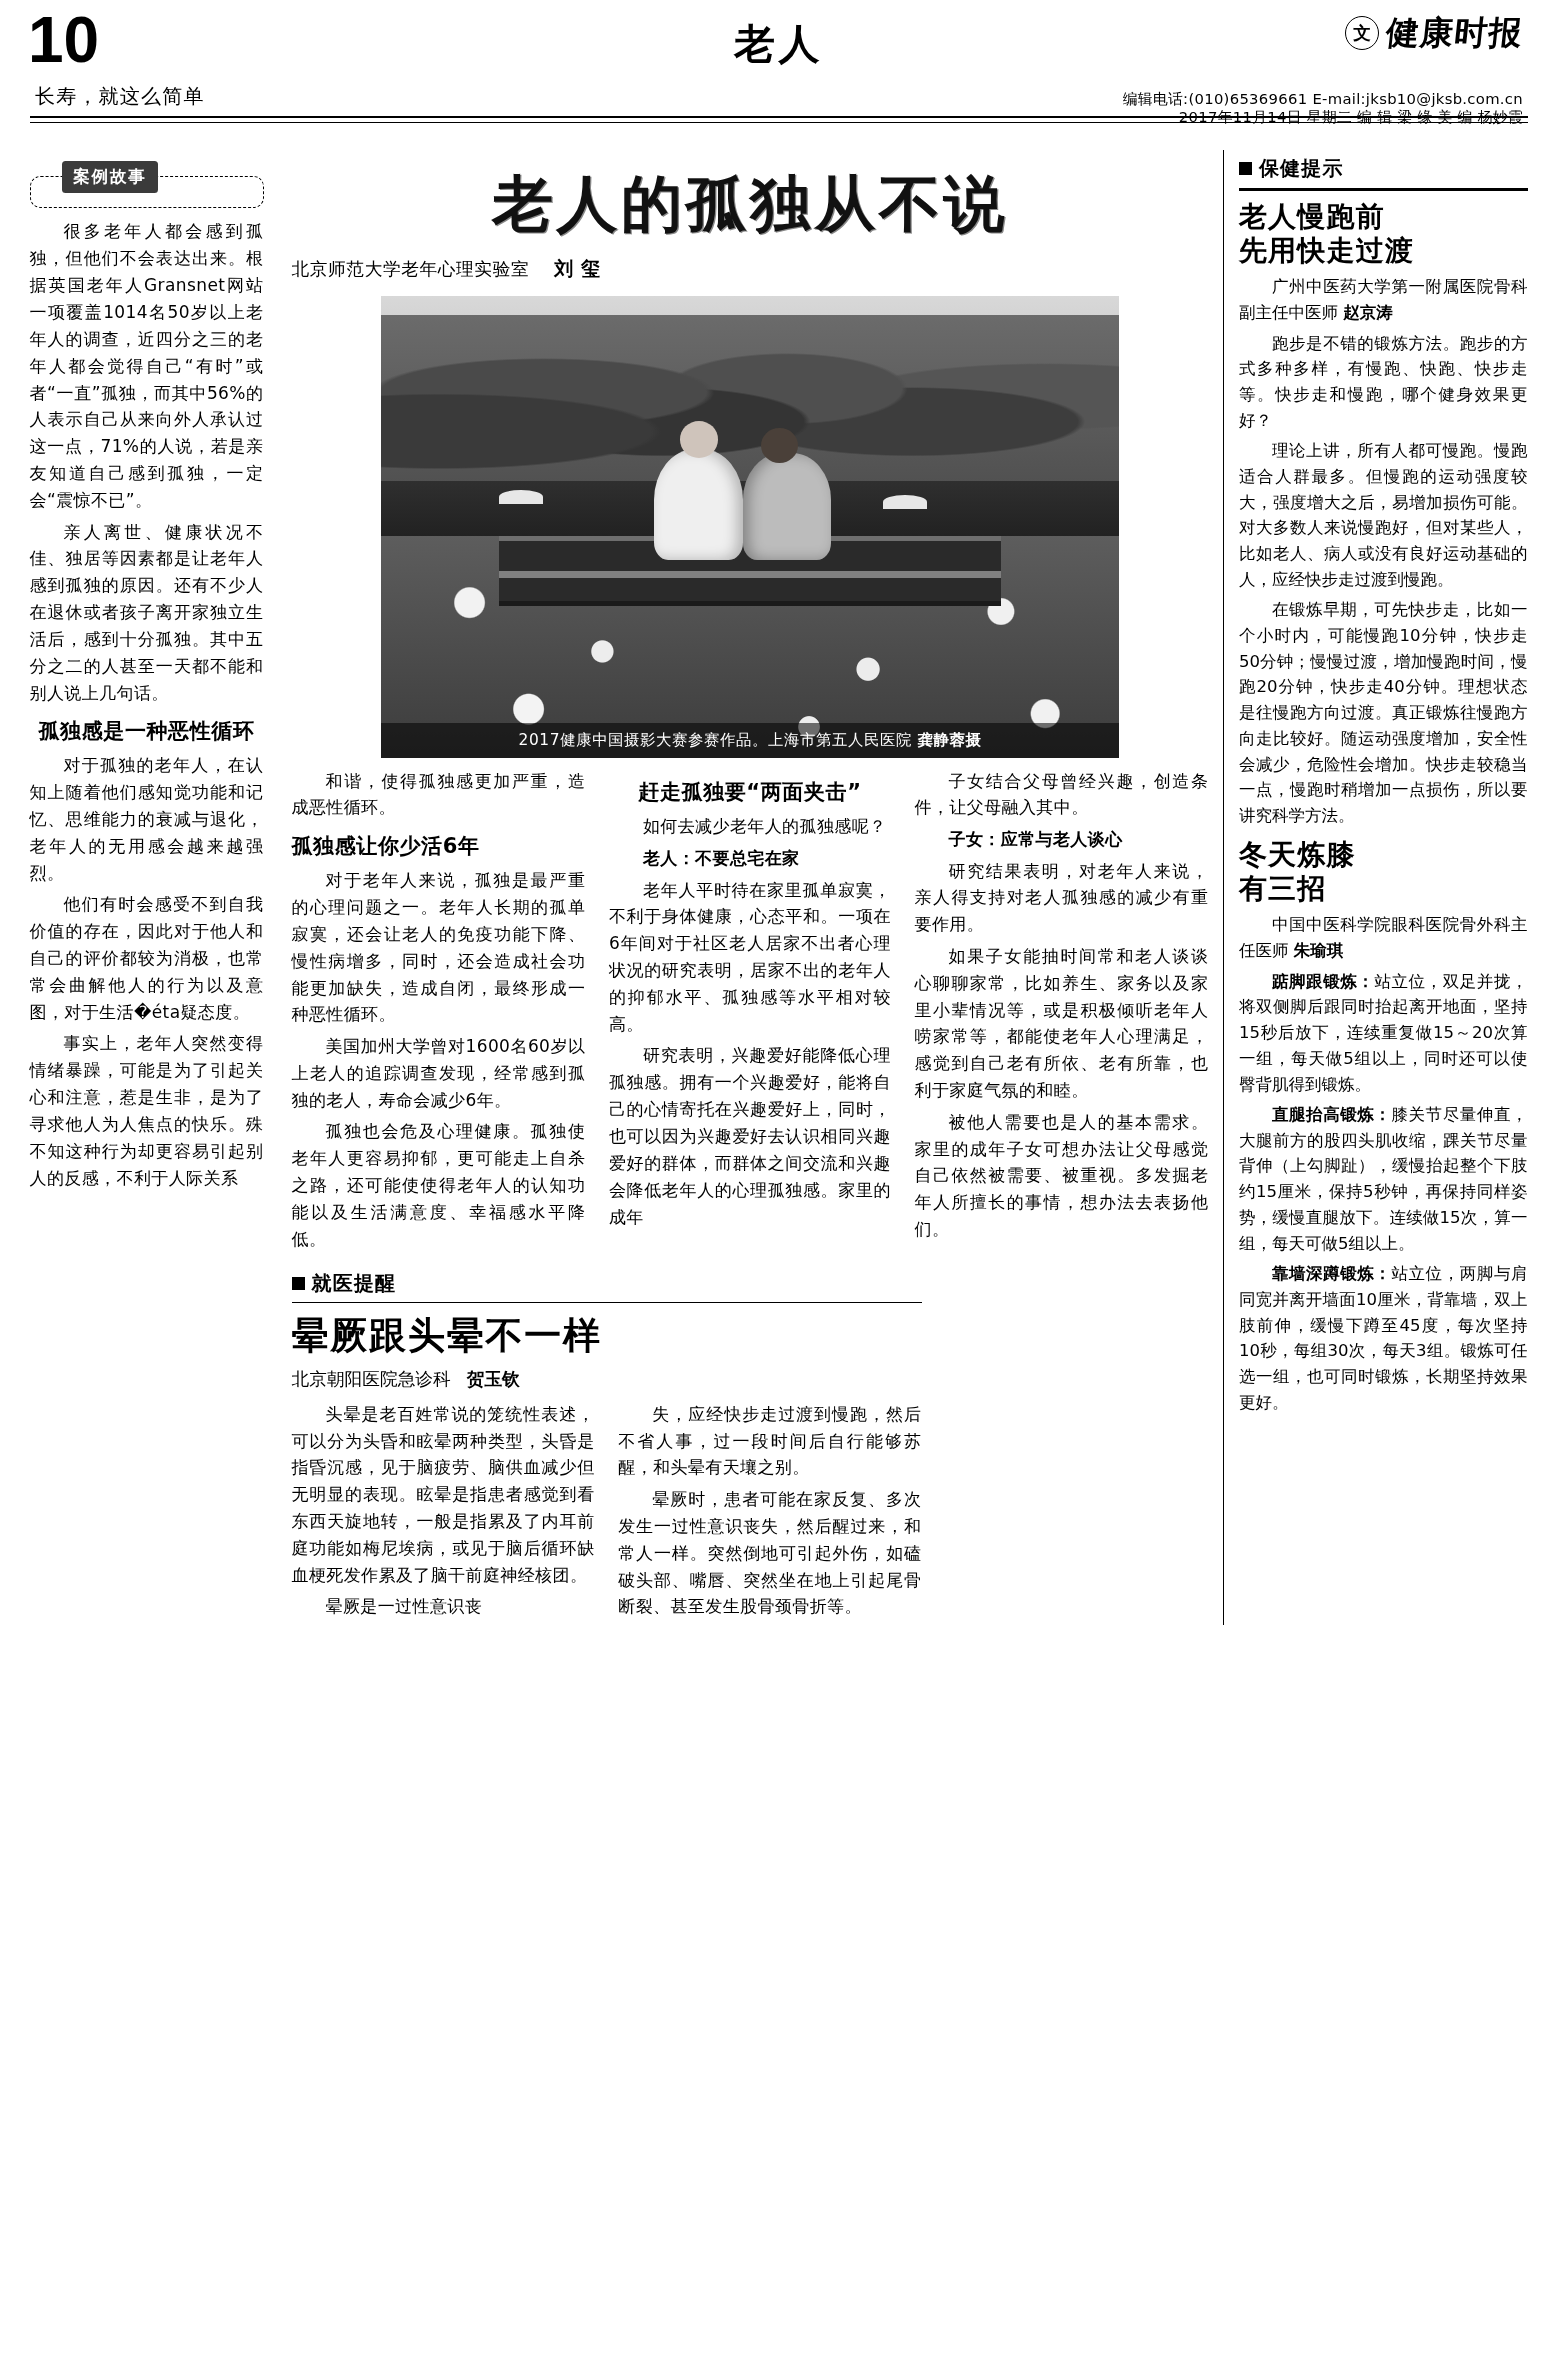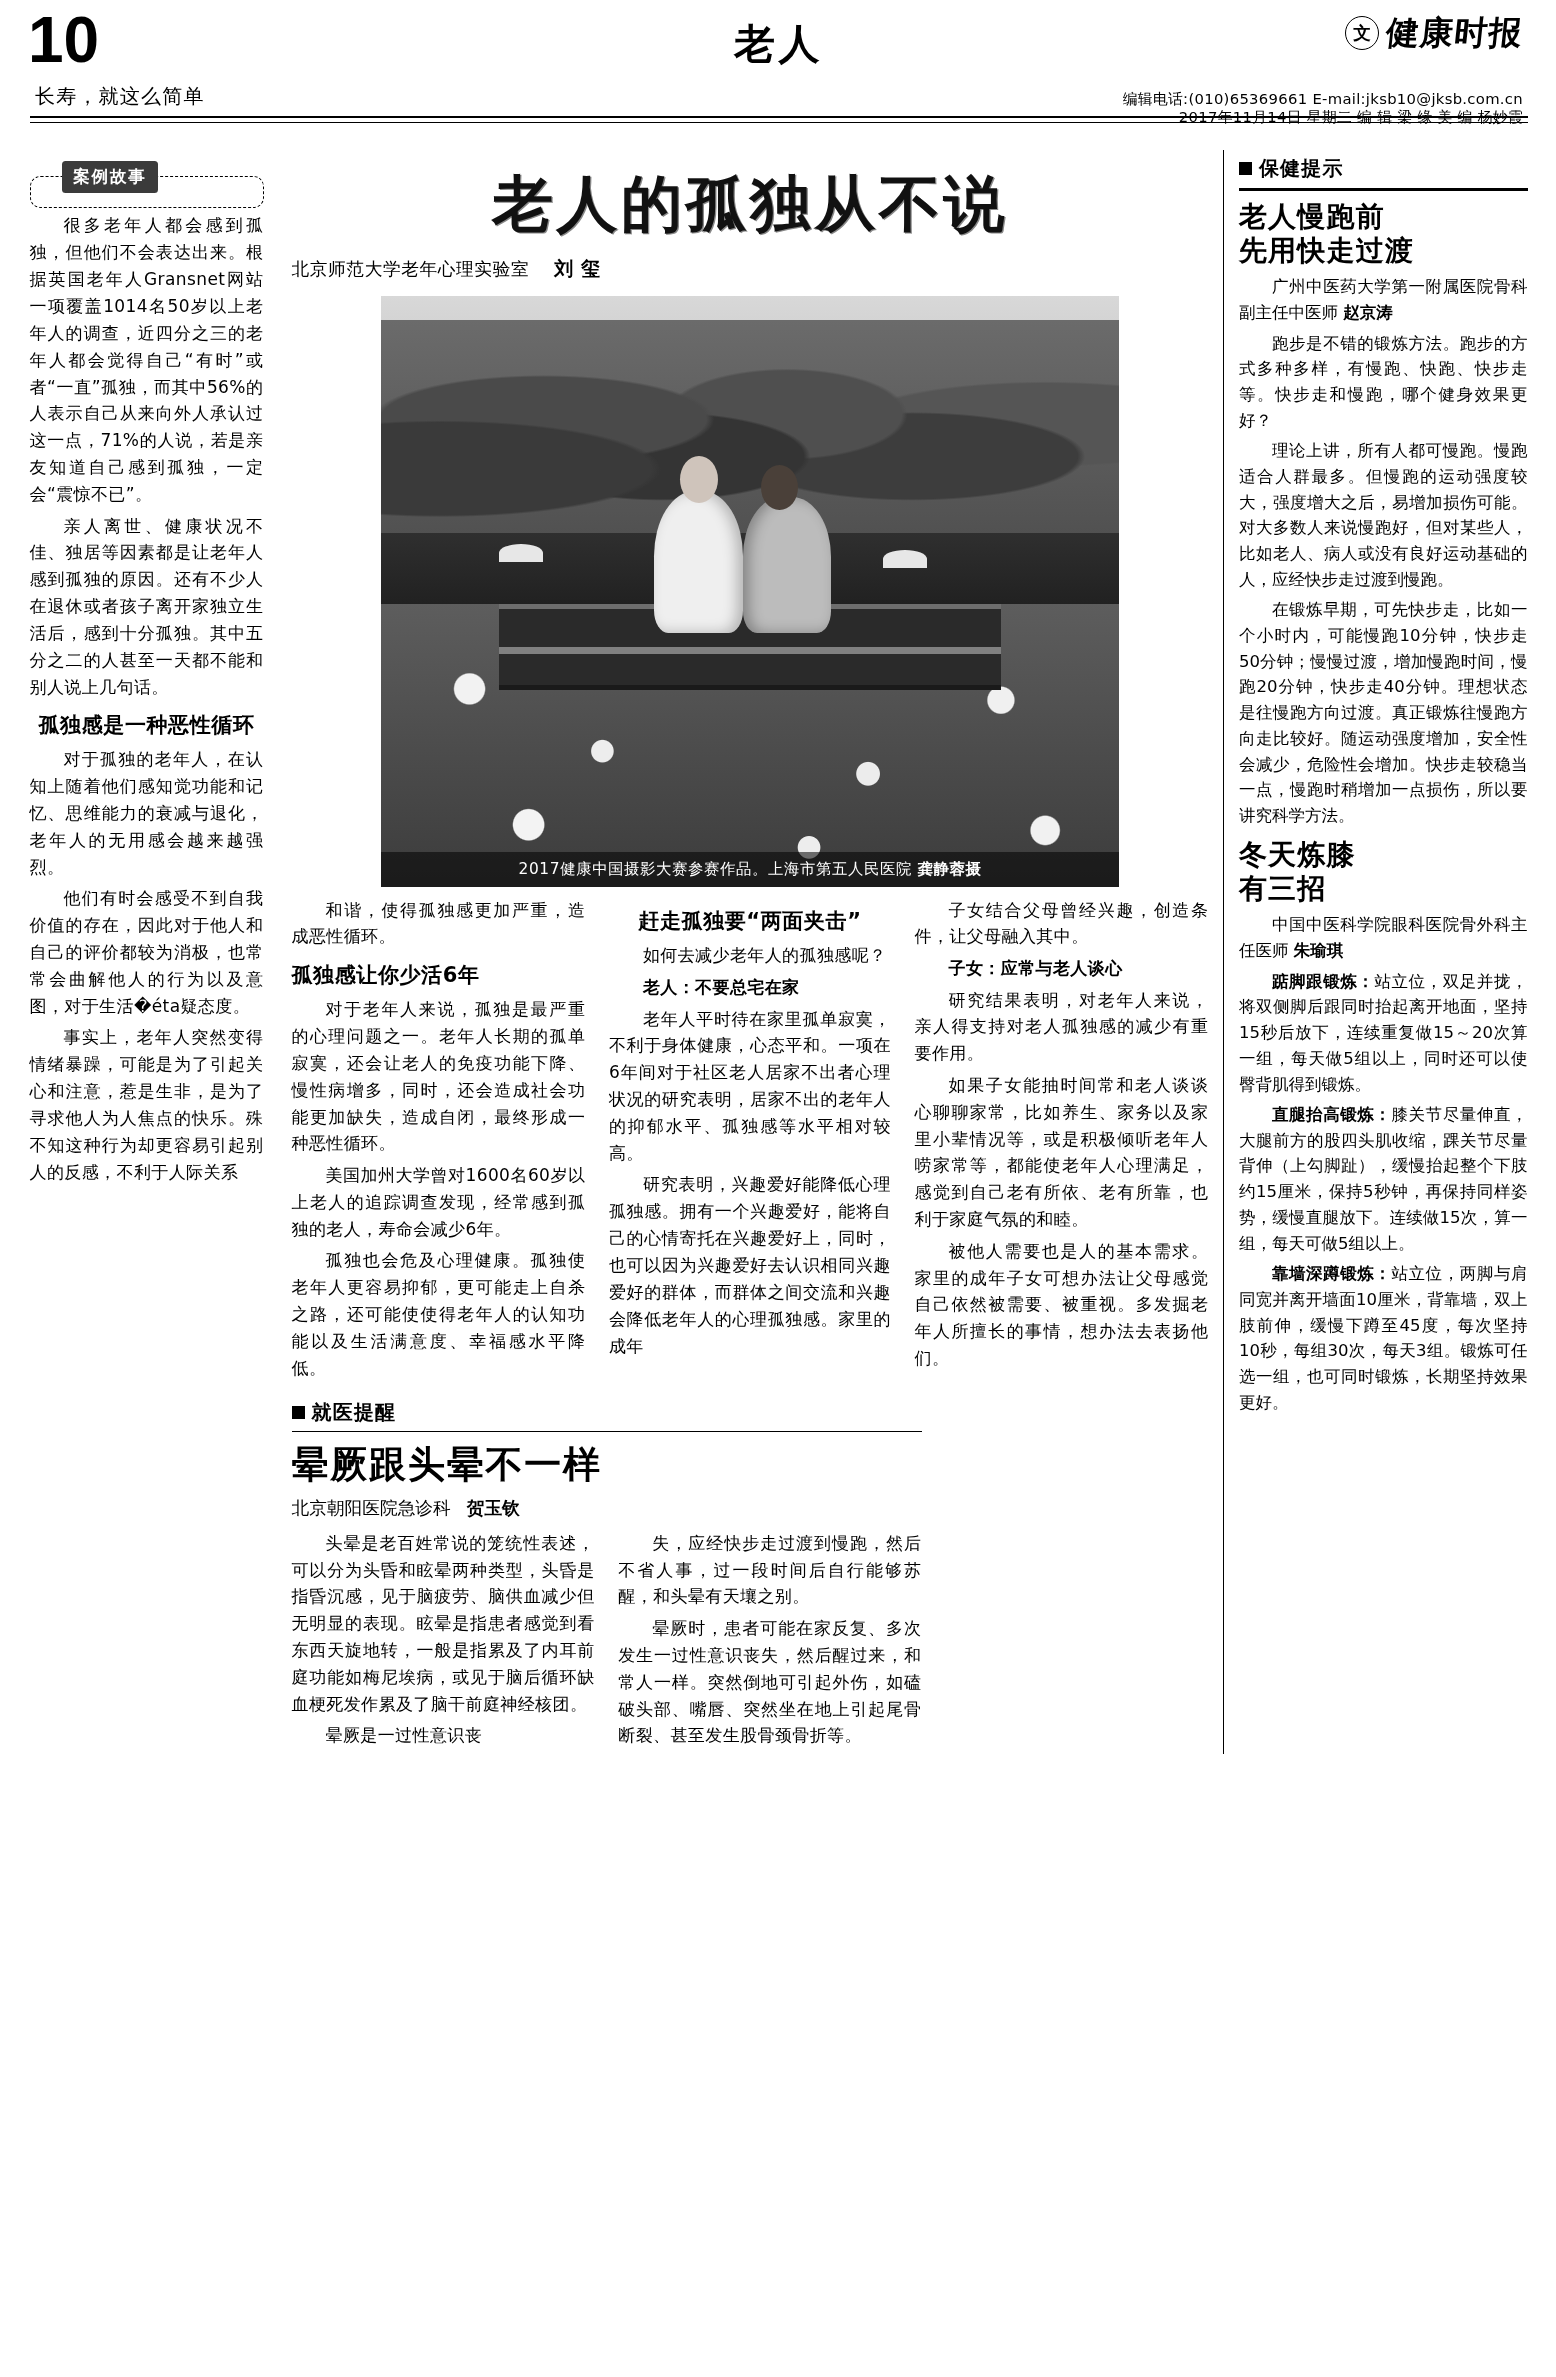--- a/index.html
+++ b/index.html
@@ -204,21 +204,21 @@
     font-size: 17.7px;
     margin: 0 0 14px 0;
     letter-spacing: 0.6px;
   }
   .byline .name { font-weight: bold; margin-left: 25px; font-size: 19px;}
 
   
   .photo-wrap {
     position: relative;
     width: 738px;
-    height: 591px;
+    height: 462px;
     margin: 0 auto 9.4px auto;
     overflow: hidden;
     background: #9a9a9a;
   }
   .sky {
     position: absolute; left:0; top:0; width:100%; height:38%;
     background: linear-gradient(#d8d8d8, #b4b4b4);
   }
   .trees {
     position: absolute; left:0; top:4%; width:100%; height:42%;
@@ -370,21 +370,21 @@
     <div class="masthead-rule2"></div>
   </div>
 
   <div class="content">
 
     <div class="col-left">
       <div class="case-box">
         <div class="case-tag">案例故事</div>
       </div>
 
-      <div class="body-text" style="margin-top:4px;">
+      <div class="body-text" style="margin-top:10px;">
         <p>很多老年人都会感到孤独，但他们不会表达出来。根据英国老年人Gransnet网站一项覆盖1014名50岁以上老年人的调查，近四分之三的老年人都会觉得自己“有时”或者“一直”孤独，而其中56%的人表示自己从来向外人承认过这一点，71%的人说，若是亲友知道自己感到孤独，一定会“震惊不已”。</p>
         <p>亲人离世、健康状况不佳、独居等因素都是让老年人感到孤独的原因。还有不少人在退休或者孩子离开家独立生活后，感到十分孤独。其中五分之二的人甚至一天都不能和别人说上几句话。</p>
         <div class="sub-head">孤独感是一种恶性循环</div>
         <p>对于孤独的老年人，在认知上随着他们感知觉功能和记忆、思维能力的衰减与退化，老年人的无用感会越来越强烈。</p>
         <p>他们有时会感受不到自我价值的存在，因此对于他人和自己的评价都较为消极，也常常会曲解他人的行为以及意图，对于生活�éta疑态度。</p>
         <p>事实上，老年人突然变得情绪暴躁，可能是为了引起关心和注意，惹是生非，是为了寻求他人为人焦点的快乐。殊不知这种行为却更容易引起别人的反感，不利于人际关系</p>
       </div>
     </div>
 
     <div class="col-mid">

